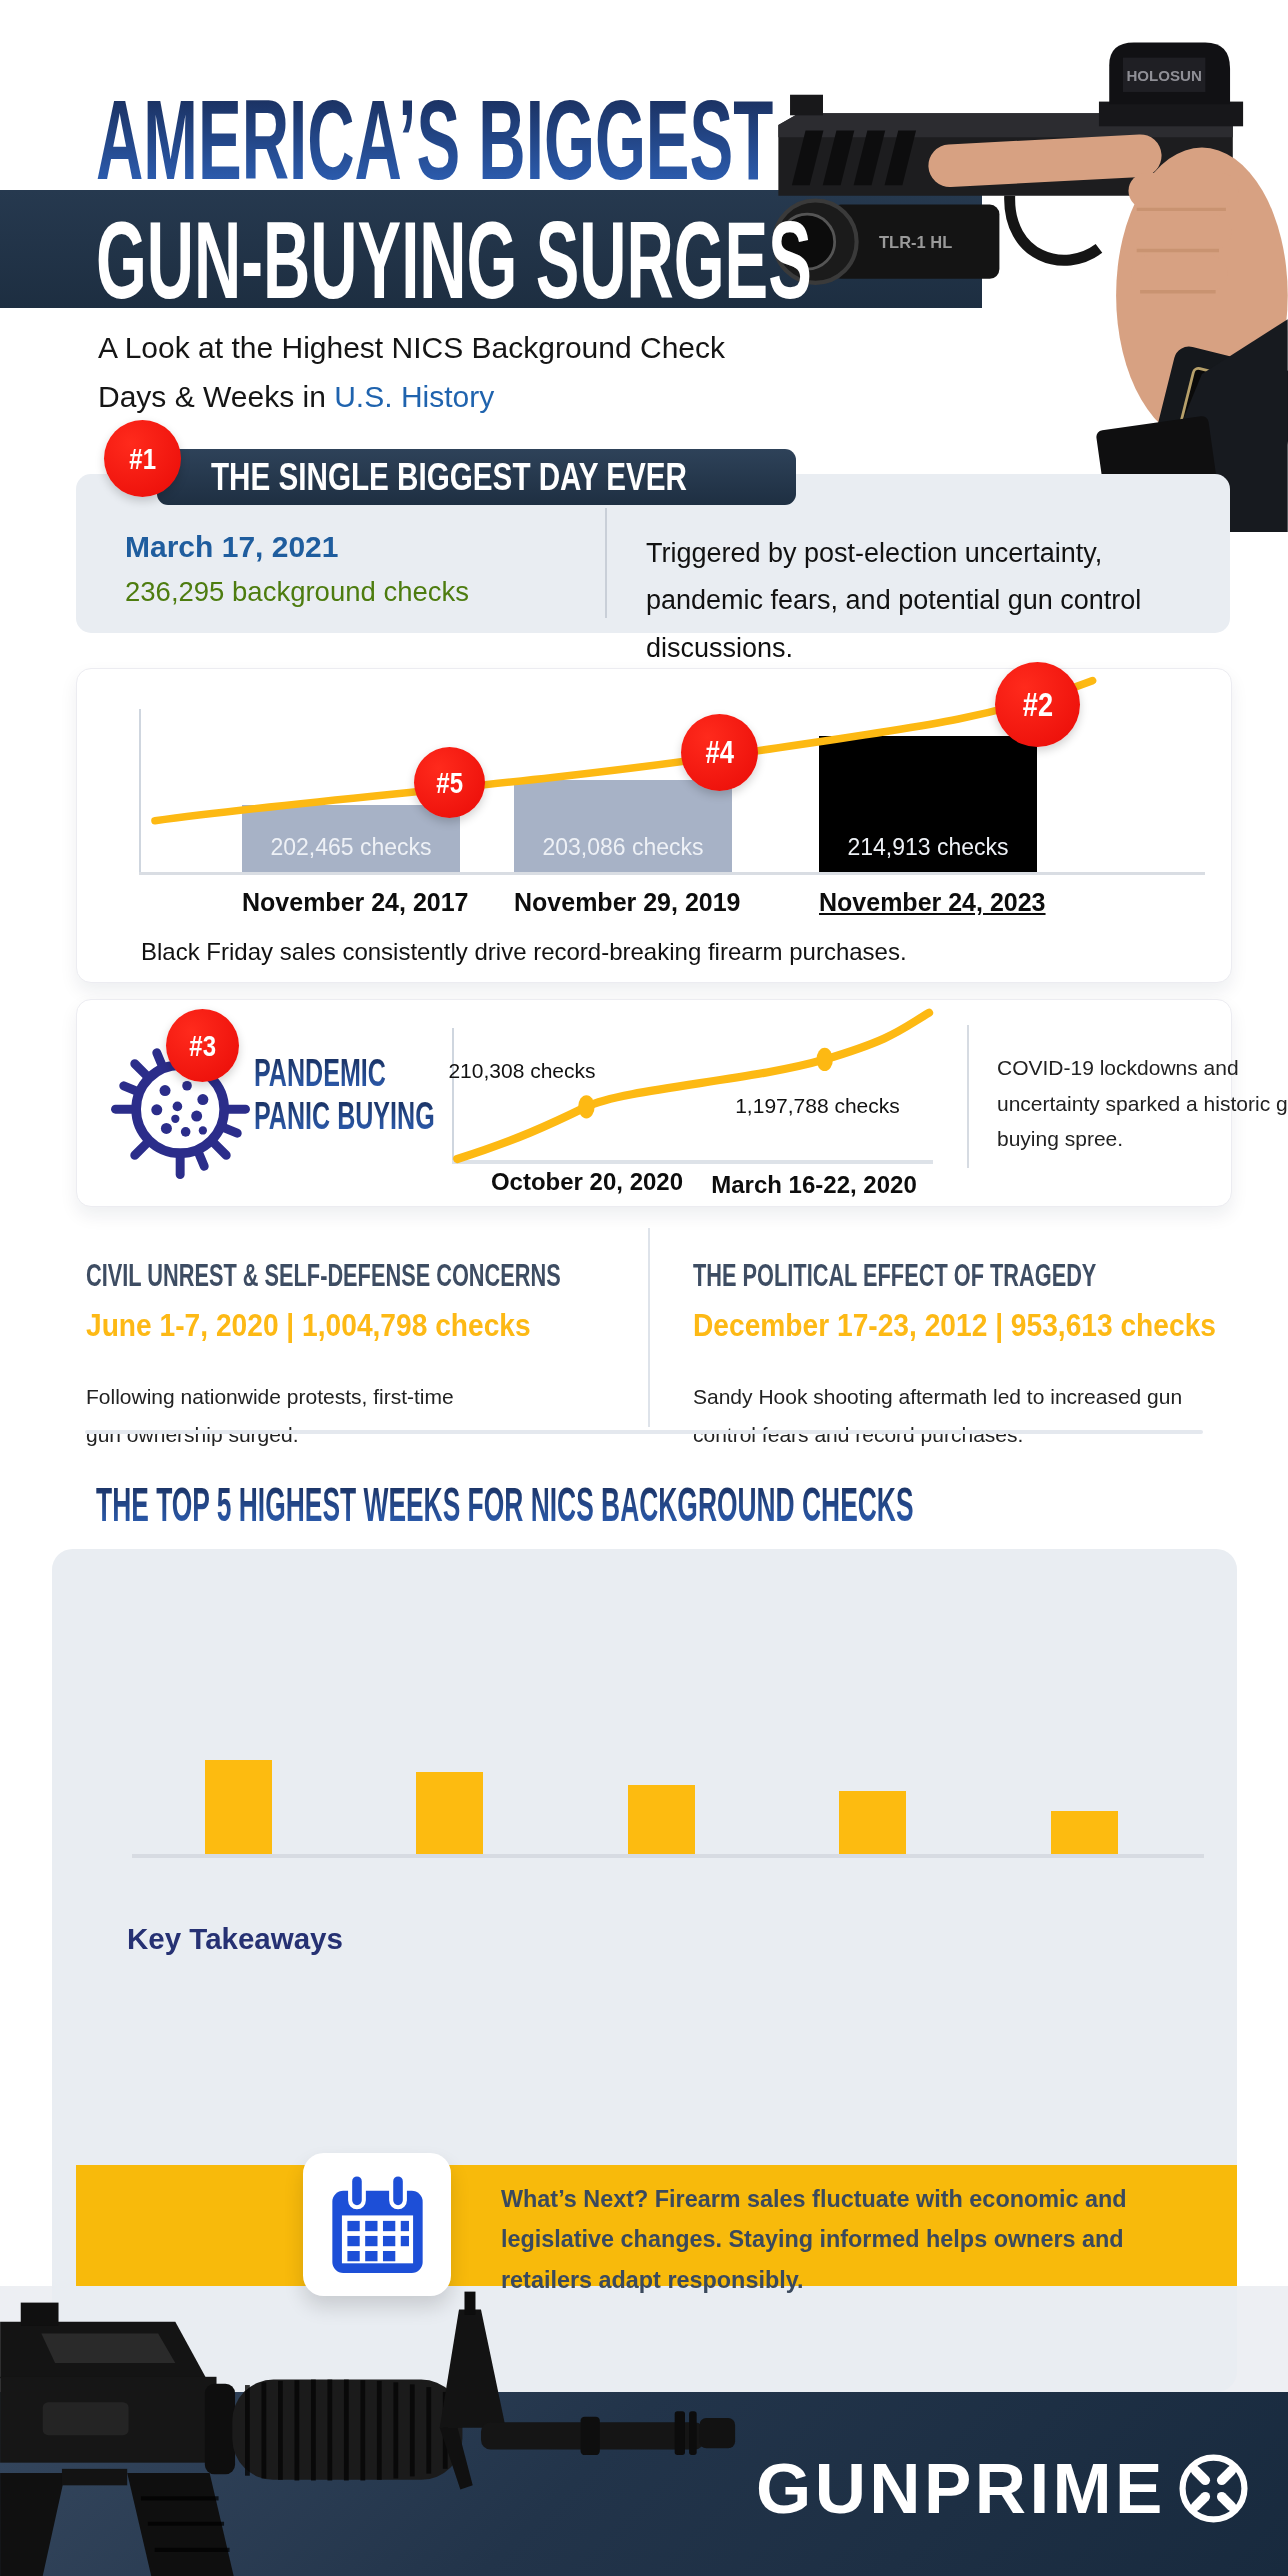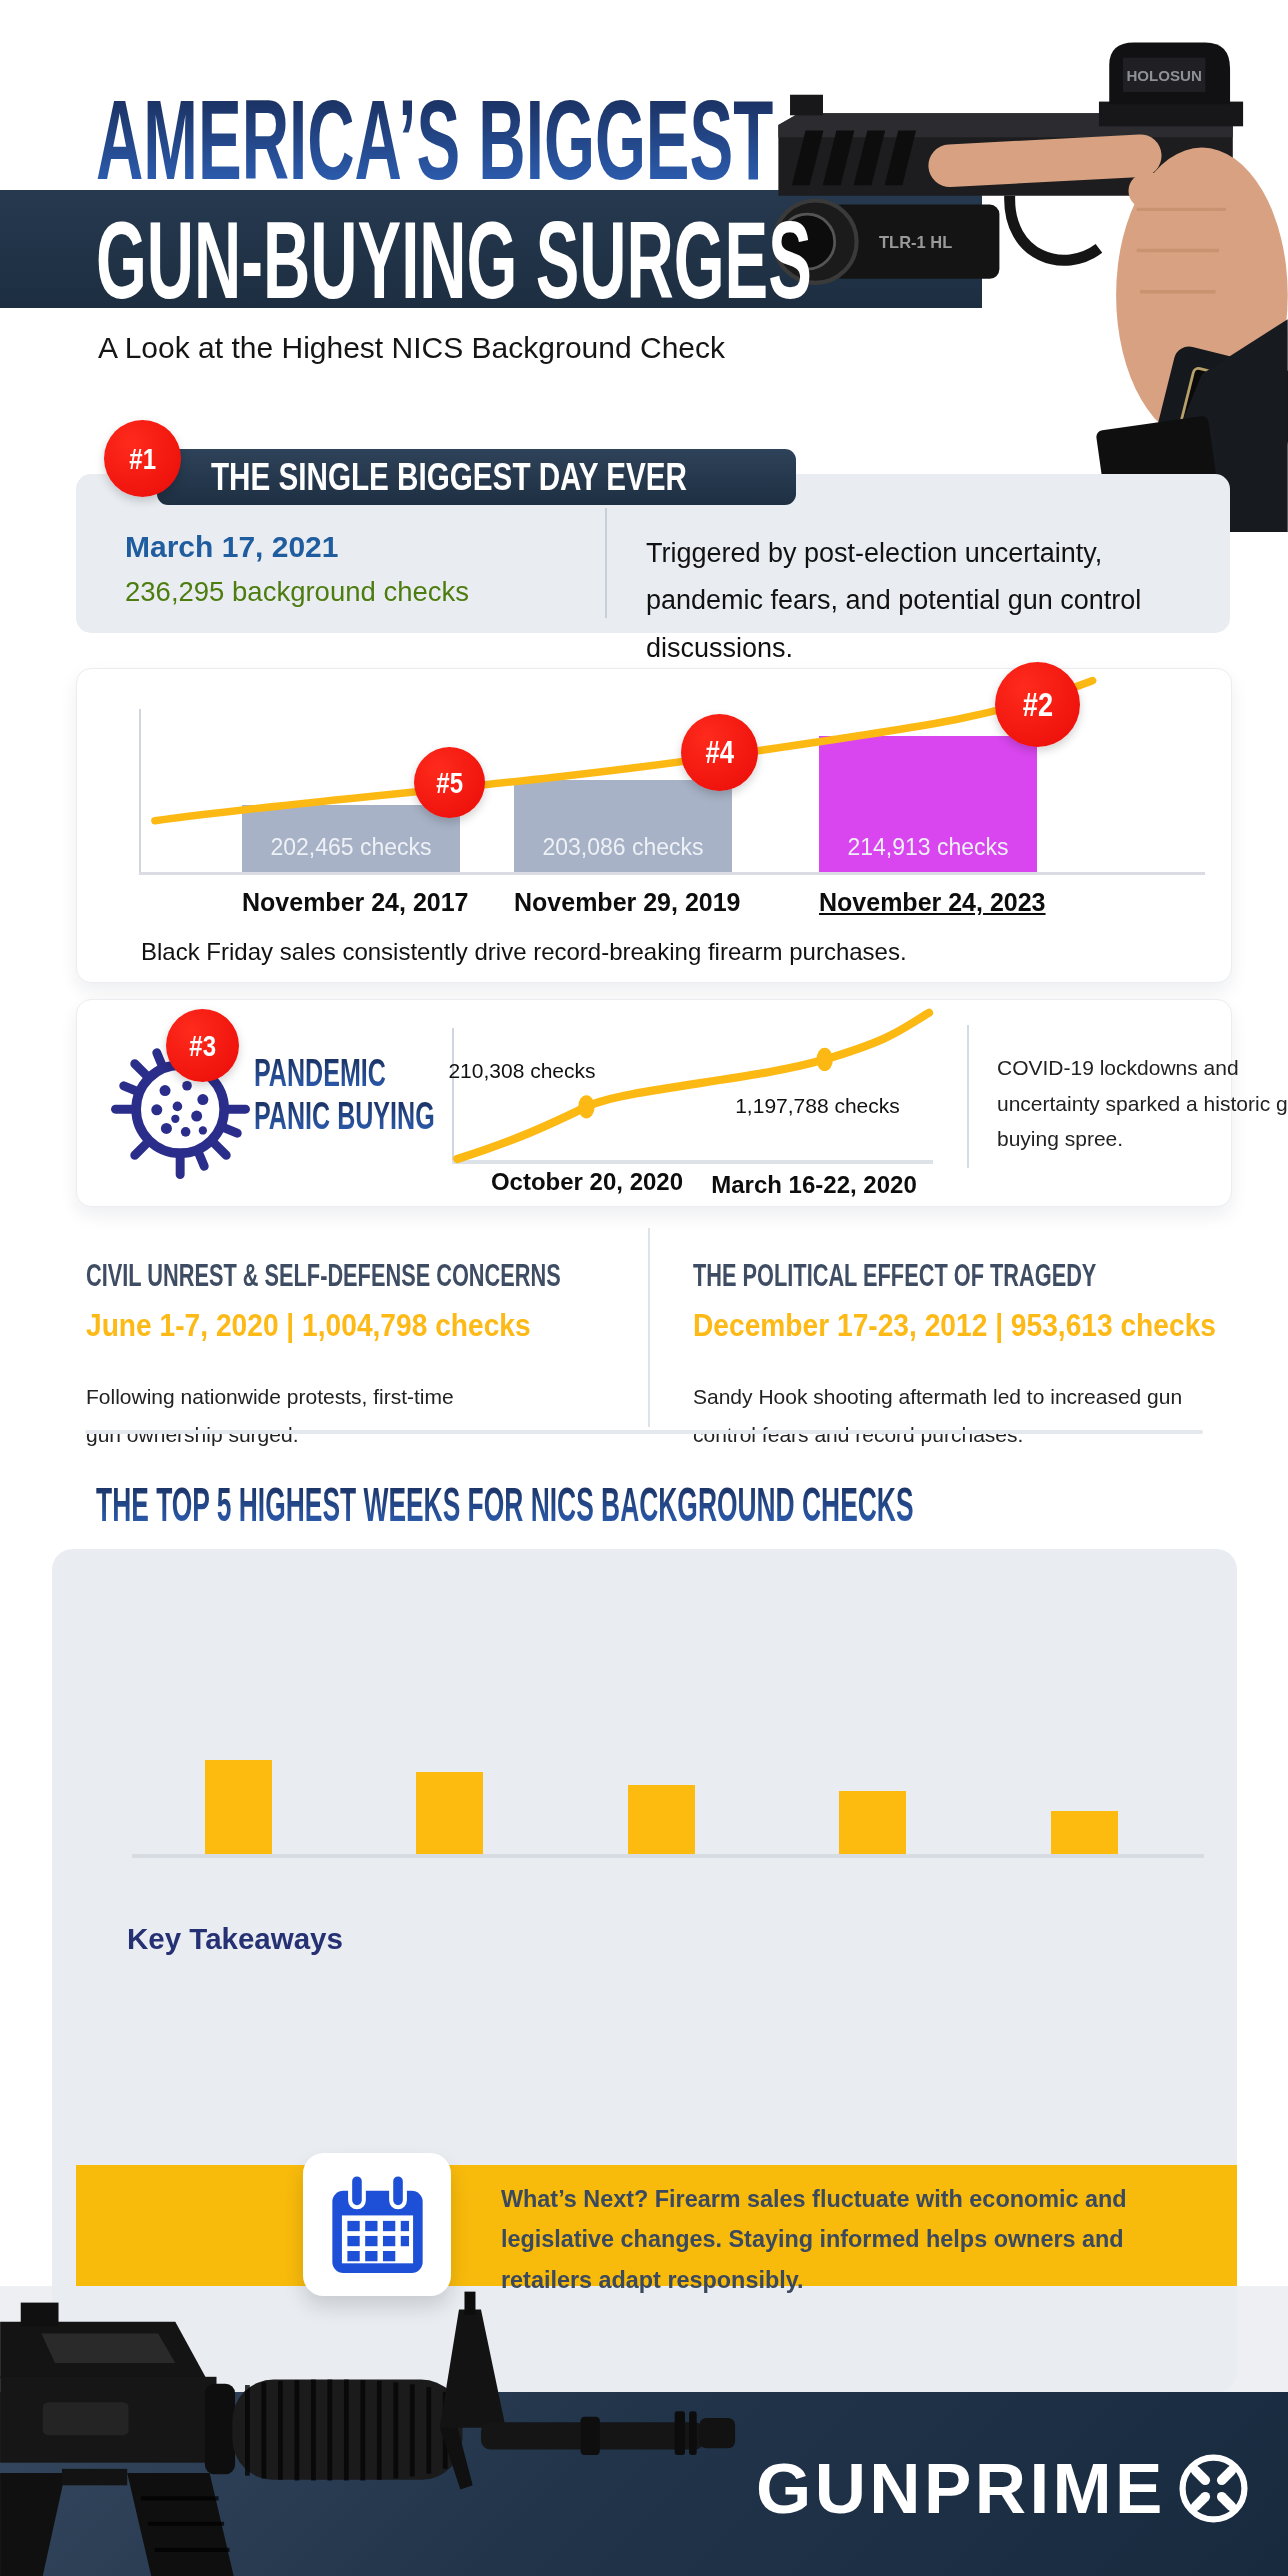--- a/index.html
+++ b/index.html
@@ -97,20 +97,23 @@
       <rect x="598" y="520" width="190" height="170" rx="22" fill="#15181c"></rect>
       <rect x="630" y="548" width="126" height="116" rx="8" fill="#0a0a0a" stroke="#b7a06a" stroke-width="4"></rect>
     </g>
 
     <path d="M 655 545 L 780 465 L 780 775 L 560 775 Z" fill="#171a1f"></path>
     <rect x="500" y="628" width="165" height="150" rx="10" fill="#0f0f10" transform="rotate(-8 500 628)"></rect>
   </svg>
 
   <div class="abs" style="left:98px;top:324px;font-size:30px;line-height:1.62;color:#151515;z-index:3;">
     <div>A Look at the Highest NICS Background Check</div>
+    <div>
+      <span>Days &amp; Weeks in </span><span style="color:#1f63ae;">U.S. History</span>
+    </div>
   </div>
 
   <div class="badge" style="left:104px;top:420px;width:77px;height:77px;font-size:30px;">
     <span>#1</span>
   </div>
   <div class="abs" style="left:157px;top:449px;width:639px;height:56px;border-radius:11px;z-index:4;
               background:linear-gradient(180deg,#2e4259,#1e2f42);display:flex;align-items:center;">
     <span class="cond" style="color:#fff;font-size:38px;margin-left:54px;transform:scaleX(.78);transform-origin:left center;">THE SINGLE BIGGEST DAY EVER</span>
   </div>
   <div class="abs card-gray" style="left:76px;top:474px;width:1154px;height:159px;z-index:3;"></div>
@@ -122,21 +125,21 @@
   <div class="abs card-white" style="left:76px;top:668px;width:1154px;height:313px;z-index:2;"></div>
   <div class="abs vline" style="left:139px;top:709px;height:165px;z-index:3;"></div>
   <div class="abs" style="left:139px;top:872px;width:1066px;height:2.7px;background:#d9dde3;z-index:3;"></div>
 
   <div class="bar-bf" style="left: 242px; bottom: 1704px; background: rgb(167, 178, 198); height: 67px;">
     <div class="blabel">202,465  checks</div>
   </div>
   <div class="bar-bf" style="left: 514px; bottom: 1704px; background: rgb(167, 178, 198); height: 92px;">
     <div class="blabel">203,086 checks</div>
   </div>
-  <div class="bar-bf" style="left: 819px; bottom: 1704px; background: #d946ef; height: 136px;">
+  <div class="bar-bf" style="left: 819px; bottom: 1704px; background: #000000; height: 136px;">
     <div class="blabel">214,913 checks</div>
   </div>
 
   <svg class="abs" style="left:76px;top:668px;z-index:4;" width="1154" height="313" viewBox="0 0 1680 455">
     <path d="M 115 222 C 350 190, 650 170, 938 128 S 1330 75, 1480 18" fill="none" stroke="#fdb913" stroke-width="11" stroke-linecap="round"></path>
   </svg>
 
   <div class="badge" style="left:414px;top:747px;width:71px;height:71px;font-size:30px;">
     <span>#5</span>
   </div>

